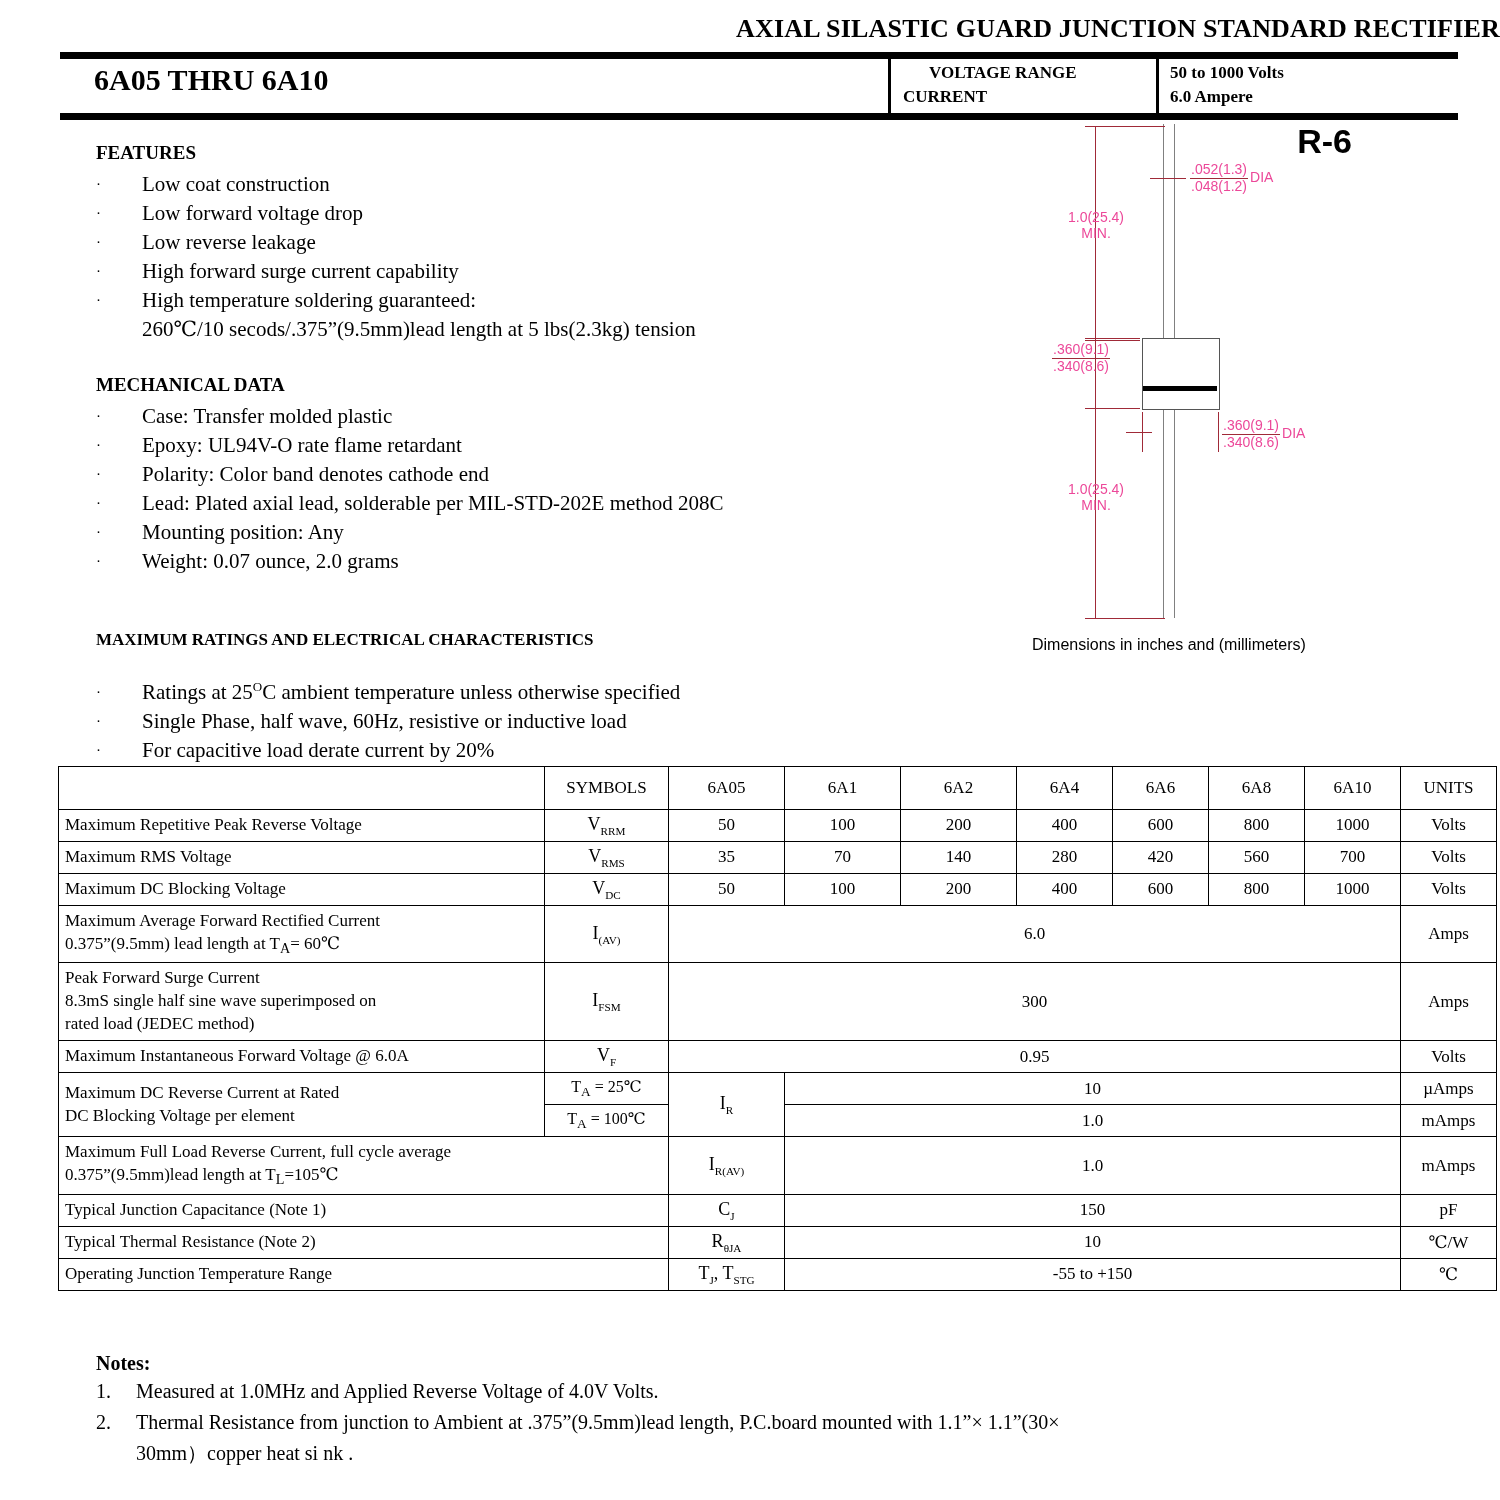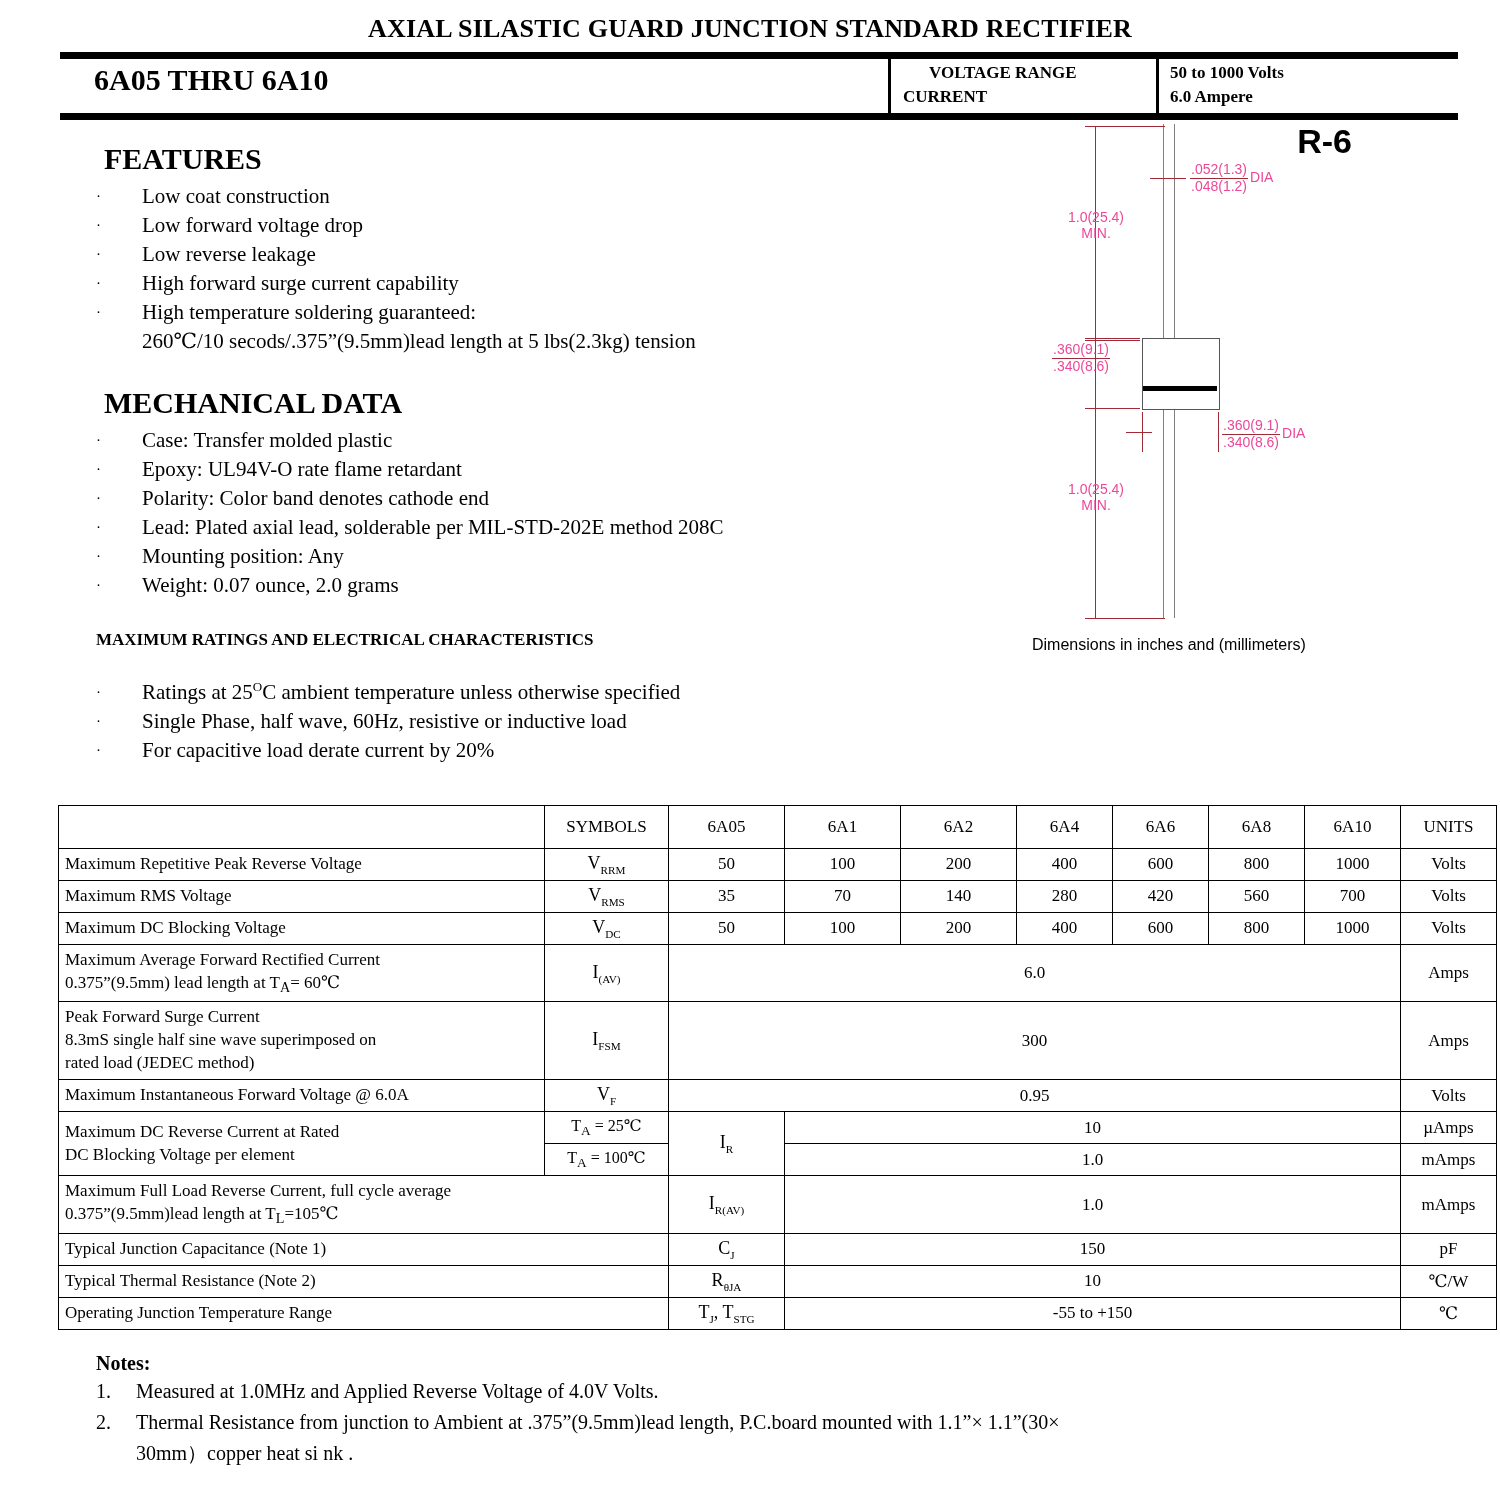--- a/index.html
+++ b/index.html
@@ -11,21 +11,21 @@
     width: 1500px;
     height: 1500px;
     font-family: "Liberation Serif", "DejaVu Serif", serif;
     color: #000000;
     position: relative;
     overflow: hidden;
   }
 
   
   #doc-title {
-    text-align: center;
+    text-align: right;
     font-weight: bold;
     font-size: 26px;
     letter-spacing: 0.2px;
     padding-top: 14px;
   }
   #header-rule-top {
     height: 7px;
     background: #000;
     margin: 8px 42px 0 60px;
   }
@@ -61,23 +61,23 @@
   }
 
   
   #left-col {
     position: absolute;
     left: 96px;
     top: 142px;
     width: 930px;
   }
   .section-head {
-    font-size: 30px;
+    font-size: 19px;
     font-weight: bold;
-    margin: 0 0 6px 8px;
+    margin: 0 0 6px 0;
   }
   .bullet-list { margin: 0; padding: 0; list-style: none; }
   .bullet-row {
     display: flex;
     font-size: 21px;
     line-height: 1.38;
   }
   .bullet-dot {
     width: 46px;
     flex: 0 0 46px;
@@ -151,21 +151,21 @@
     top: 636px;
     font-family: "Liberation Sans", sans-serif;
     font-size: 16px;
     color: #000;
   }
 
   
   #spec-table {
     position: absolute;
     left: 58px;
-    top: 805px;
+    top: 766px;
     width: 1388px;
     border-collapse: collapse;
     table-layout: fixed;
     font-size: 17px;
   }
   #spec-table td {
     border: 1px solid #000;
     padding: 4px 6px;
     vertical-align: middle;
   }

